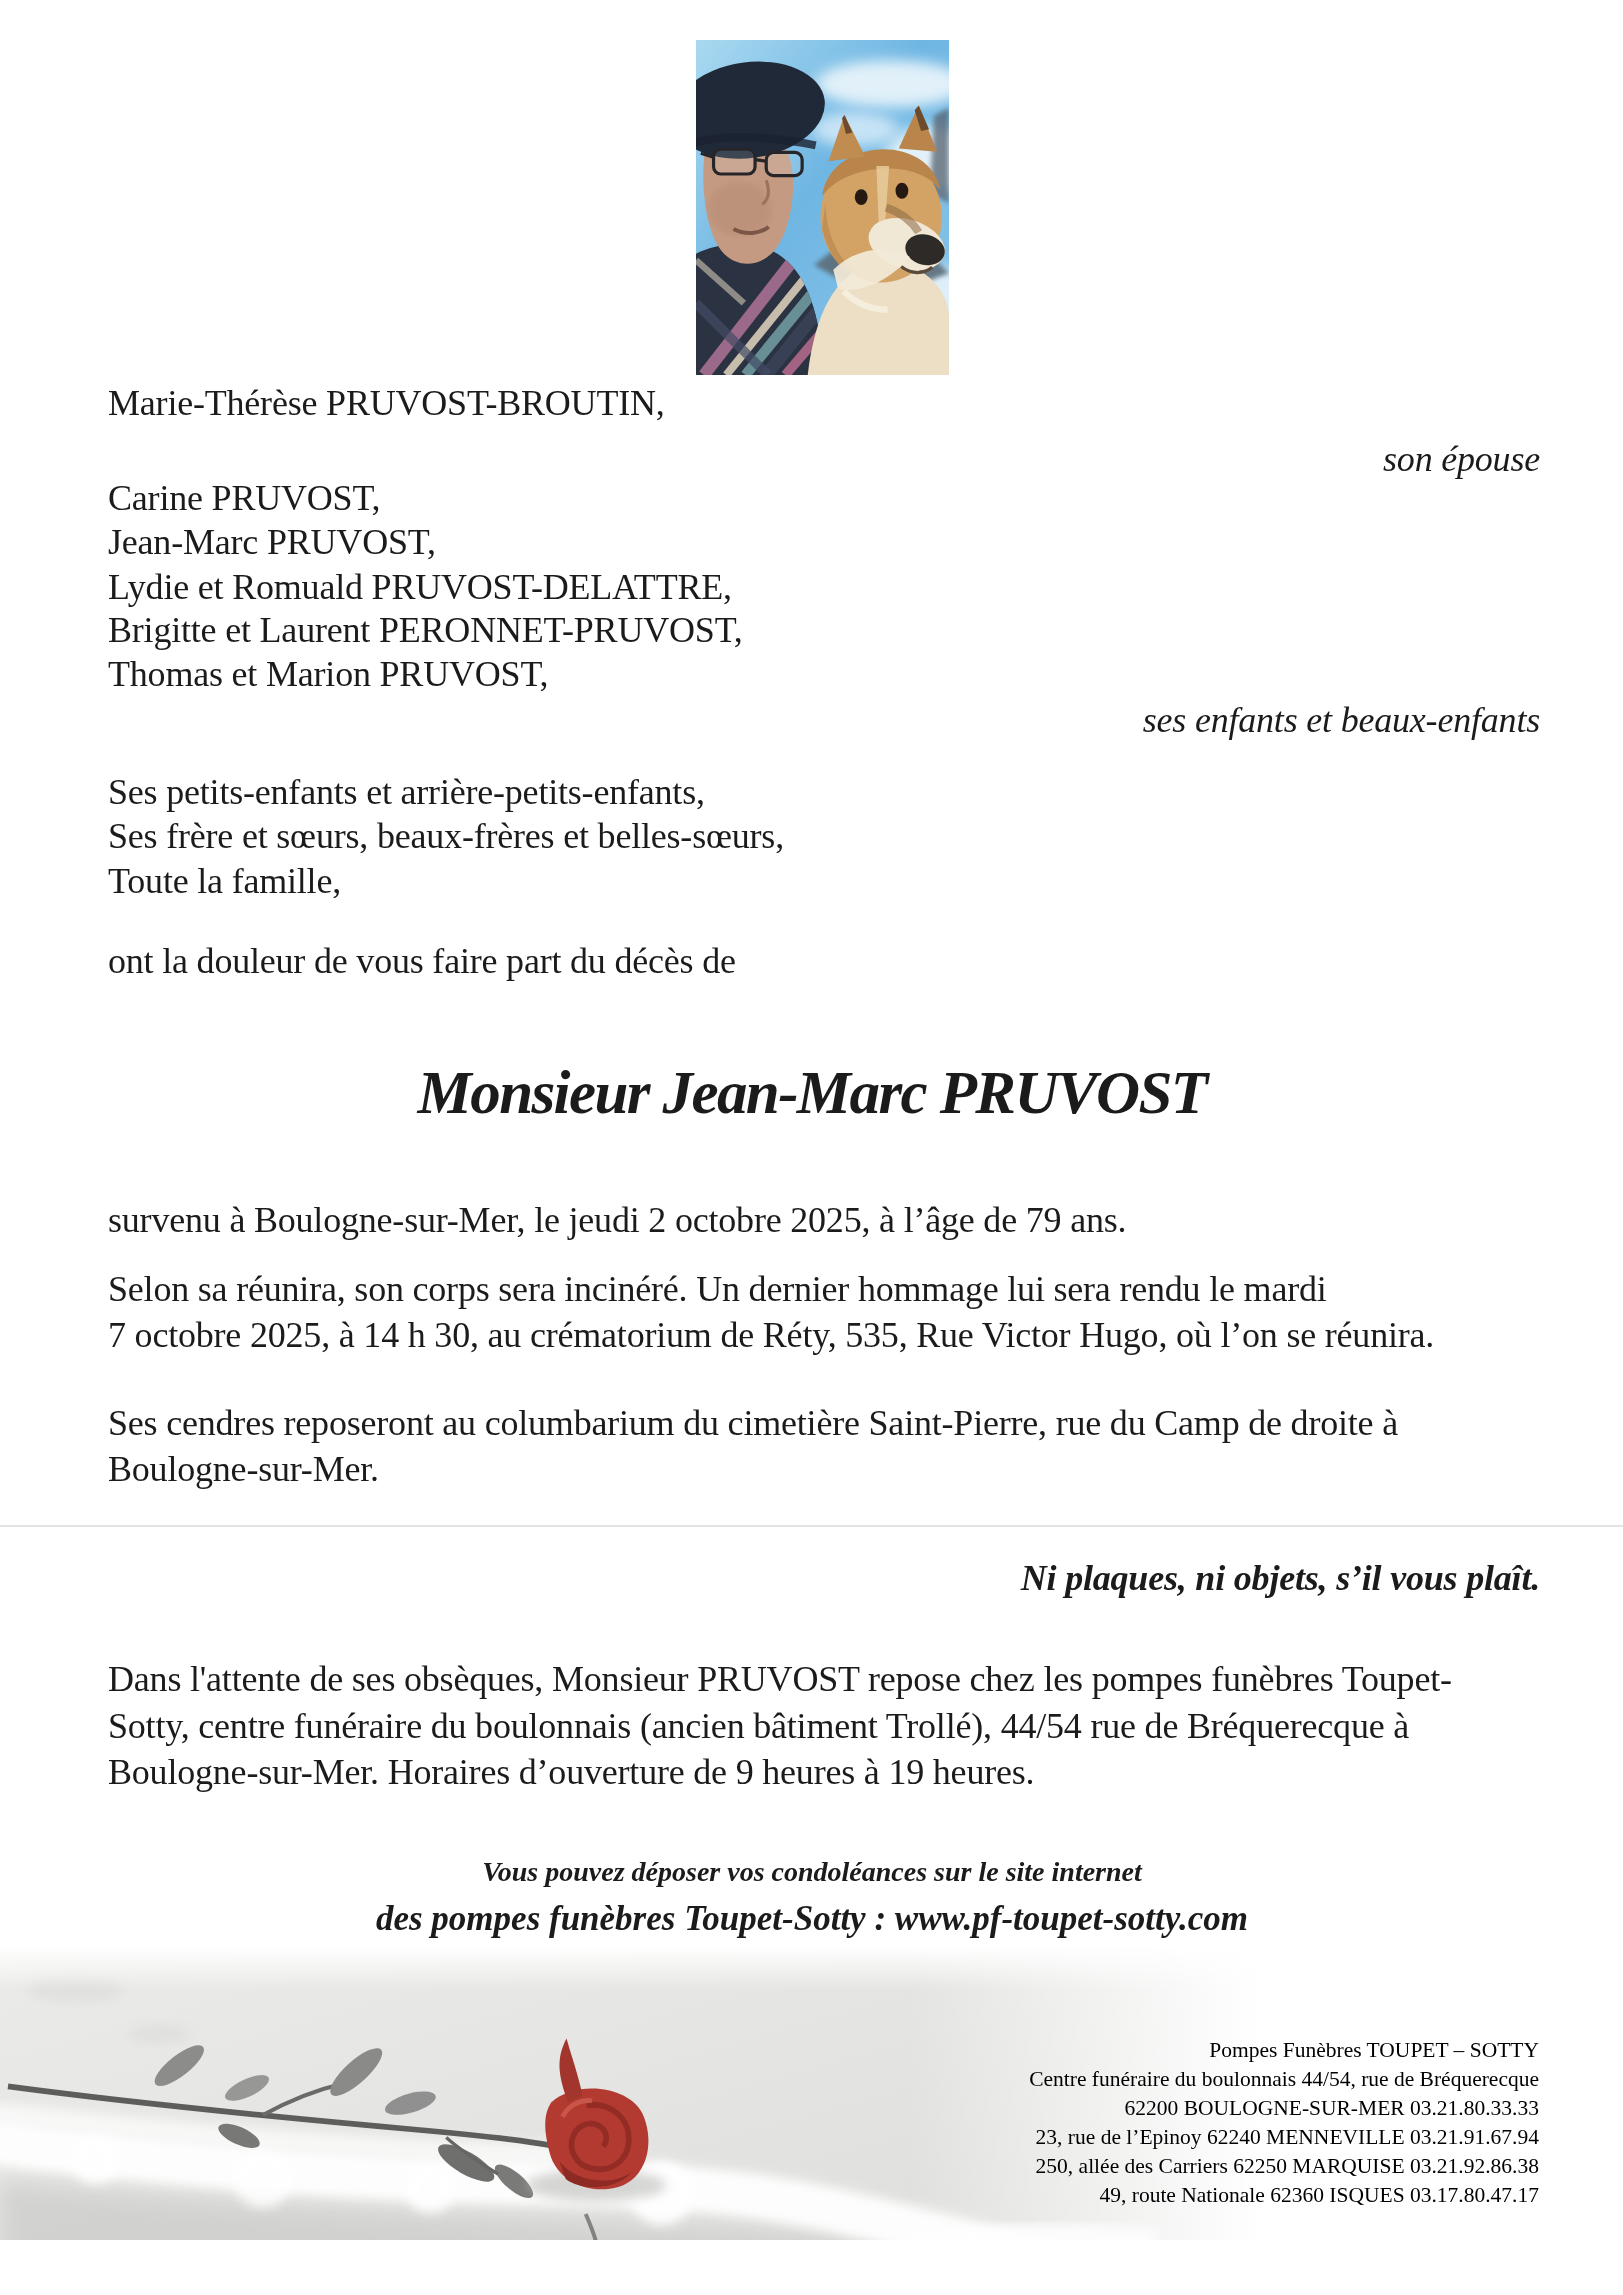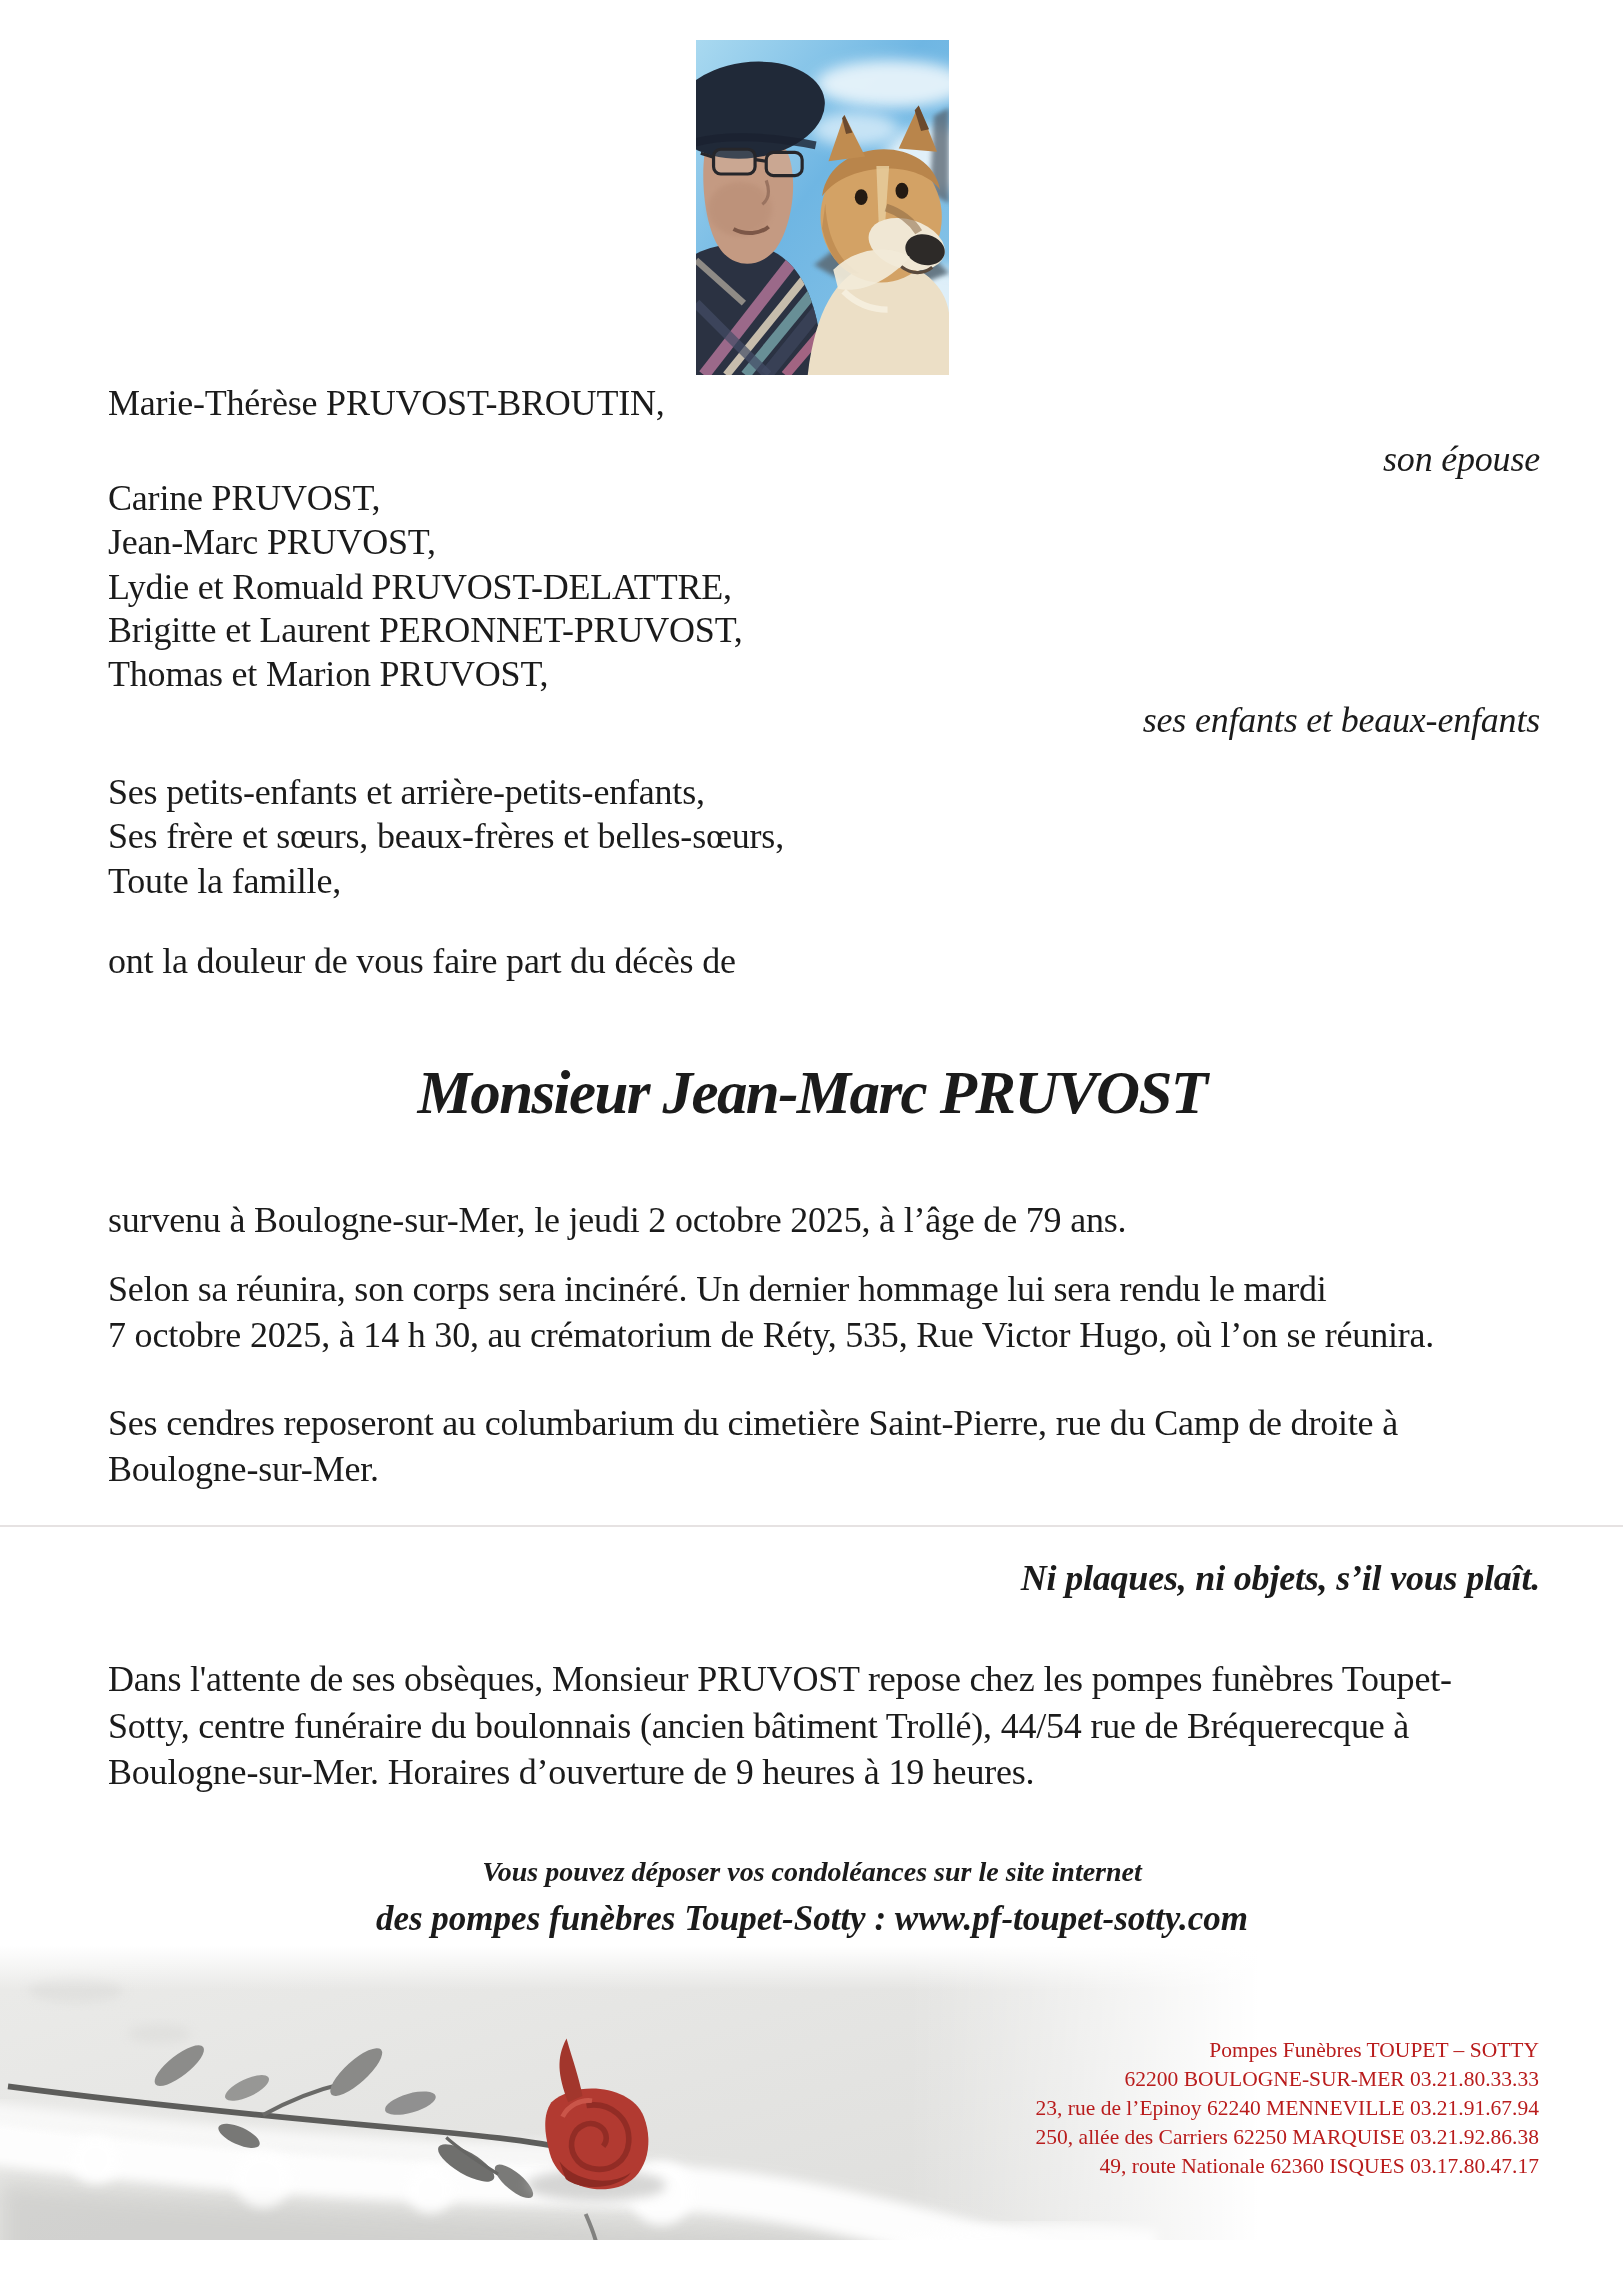--- a/index.html
+++ b/index.html
@@ -44,21 +44,21 @@
   }
   .beach-frame svg { display: block; width: 100%; height: 100%; }
   .funeral-home-block {
     position: absolute;
     right: 85px;
     top: 2036px;
     text-align: right;
     font-size: 21.5px;
     line-height: 29px;
     z-index: 2;
-    color: #b91c1c;
+    color: #000000;
   }
   .text-layer { position: relative; z-index: 1; }
 </style>
 </head>
 <body>
 
 <div class="page">
 
   <div class="photo-frame">
     <svg viewBox="0 0 317 420" preserveAspectRatio="none">
@@ -232,20 +232,21 @@
     <div class="abs body-line left-col" style="top:1706px">Sotty, centre funéraire du boulonnais (ancien bâtiment Trollé), 44/54 rue de Bréquerecque à</div>
     <div class="abs body-line left-col" style="top:1752px">Boulogne-sur-Mer. Horaires d’ouverture de 9 heures à 19 heures.</div>
 
     <div class="abs centered bold-italic" style="top:1856px; font-size:28px">Vous pouvez déposer vos condoléances sur le site internet</div>
     <div class="abs centered bold-italic" style="top:1899px; font-size:35px">des pompes funèbres Toupet-Sotty : www.pf-toupet-sotty.com</div>
 
   </div>
 
   <div class="funeral-home-block">
     <div>Pompes Funèbres TOUPET – SOTTY</div>
+    <div>Centre funéraire du boulonnais 44/54, rue de Bréquerecque</div>
     <div>62200 BOULOGNE-SUR-MER 03.21.80.33.33</div>
     <div>23, rue de l’Epinoy 62240 MENNEVILLE 03.21.91.67.94</div>
     <div>250, allée des Carriers 62250 MARQUISE 03.21.92.86.38</div>
     <div>49, route Nationale 62360 ISQUES 03.17.80.47.17</div>
   </div>
 
 </div>
 
 
 </body></html>

